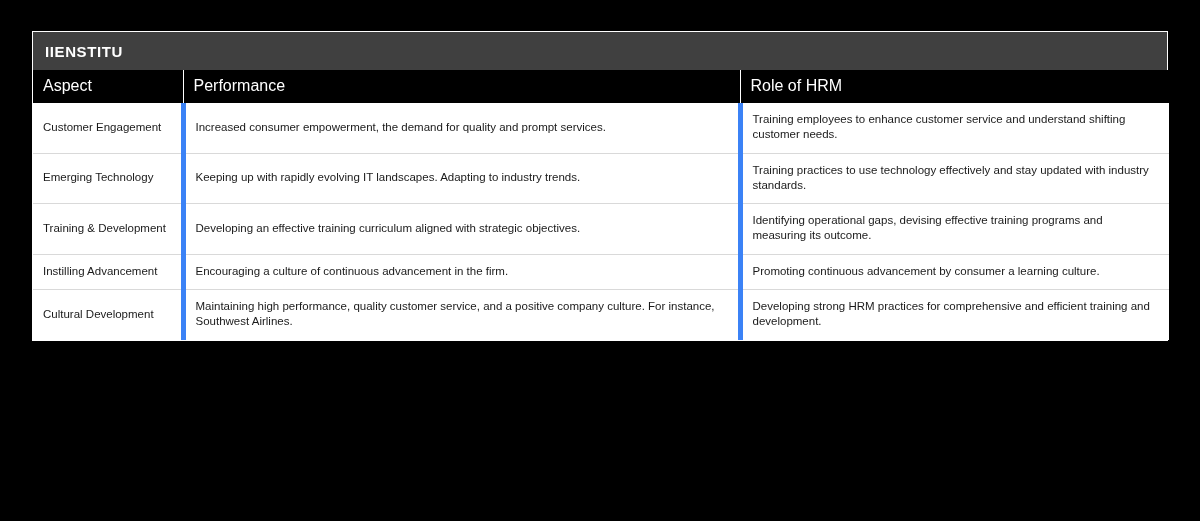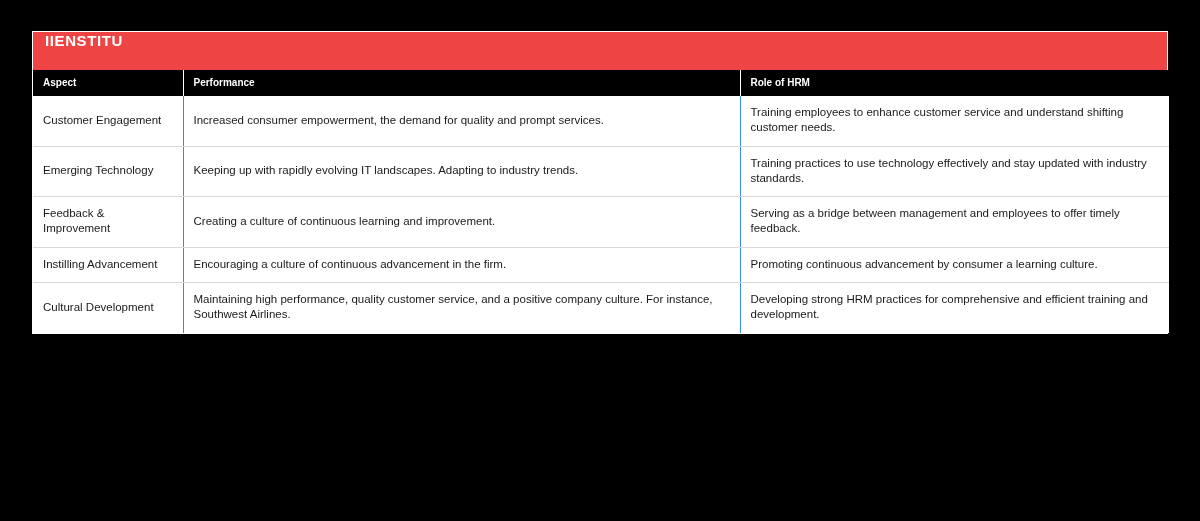--- a/index.html
+++ b/index.html
@@ -24,24 +24,24 @@
     position: absolute;
     left: 32px;
     top: 31px;
     width: 1136px;
     background: #ffffff;
     border: 1px solid #ffffff;
     box-sizing: border-box;
   }
 
   .brand-bar {
-    background: #ef4444;
+    background: #404040;
     height: 38px;
     display: flex;
-    align-items: flex-start;
+    align-items: center;
     padding: 0 0 0 12px;
     box-sizing: border-box;
   }
 
   .brand-title {
     color: #ffffff;
     font-size: 15px;
     font-weight: bold;
     letter-spacing: 0.6px;
     font-family: "Liberation Sans", sans-serif;
@@ -50,40 +50,40 @@
   table.data {
     border-collapse: collapse;
     width: 100%;
     table-layout: fixed;
     background: #ffffff;
   }
 
   table.data thead th {
     background: #000000;
     color: #ffffff;
-    font-size: 10px;
-    font-weight: bold;
+    font-size: 16px;
+    font-weight: normal;
     text-align: left;
     padding: 7px 10px 8px 10px;
     border-right: 1px solid #ffffff;
     vertical-align: middle;
     box-sizing: border-box;
     margin-top: 24px;
   }
 
   table.data thead th:last-child {
     border-right: none;
   }
 
   table.data tbody td {
     font-size: 11.5px;
     color: #1a1a1a;
     padding: 9px 10px 10px 10px;
     border-bottom: 1px solid #d9d9d9;
-    border-right: 1px solid #3b82f6;
+    border-right: 5px solid #3b82f6;
     vertical-align: middle;
     line-height: 1.33;
     box-sizing: border-box;
   }
 
   table.data tbody td:last-child {
     border-right: none;
   }
 
   table.data tbody tr:last-child td {
@@ -124,23 +124,23 @@
           <td class="cell-aspect">Customer Engagement</td>
           <td>Increased consumer empowerment, the demand for quality and prompt services.</td>
           <td>Training employees to enhance customer service and understand shifting customer needs.</td>
         </tr>
         <tr>
           <td class="cell-aspect">Emerging Technology</td>
           <td>Keeping up with rapidly evolving IT landscapes. Adapting to industry trends.</td>
           <td>Training practices to use technology effectively and stay updated with industry standards.</td>
         </tr>
         <tr>
-          <td class="cell-aspect">Feedback &amp; Improvement</td>
-          <td>Creating a culture of continuous learning and improvement.</td>
-          <td>Serving as a bridge between management and employees to offer timely feedback.</td>
+          <td class="cell-aspect">Training &amp; Development</td>
+          <td>Developing an effective training curriculum aligned with strategic objectives.</td>
+          <td>Identifying operational gaps, devising effective training programs and measuring its outcome.</td>
         </tr>
         <tr>
           <td class="cell-aspect">Instilling Advancement</td>
           <td>Encouraging a culture of continuous advancement in the firm.</td>
           <td>Promoting continuous advancement by consumer a learning culture.</td>
         </tr>
         <tr>
           <td class="cell-aspect">Cultural Development</td>
           <td>Maintaining high performance, quality customer service, and a positive company culture. For instance, Southwest Airlines.</td>
           <td>Developing strong HRM practices for comprehensive and efficient training and development.</td>

